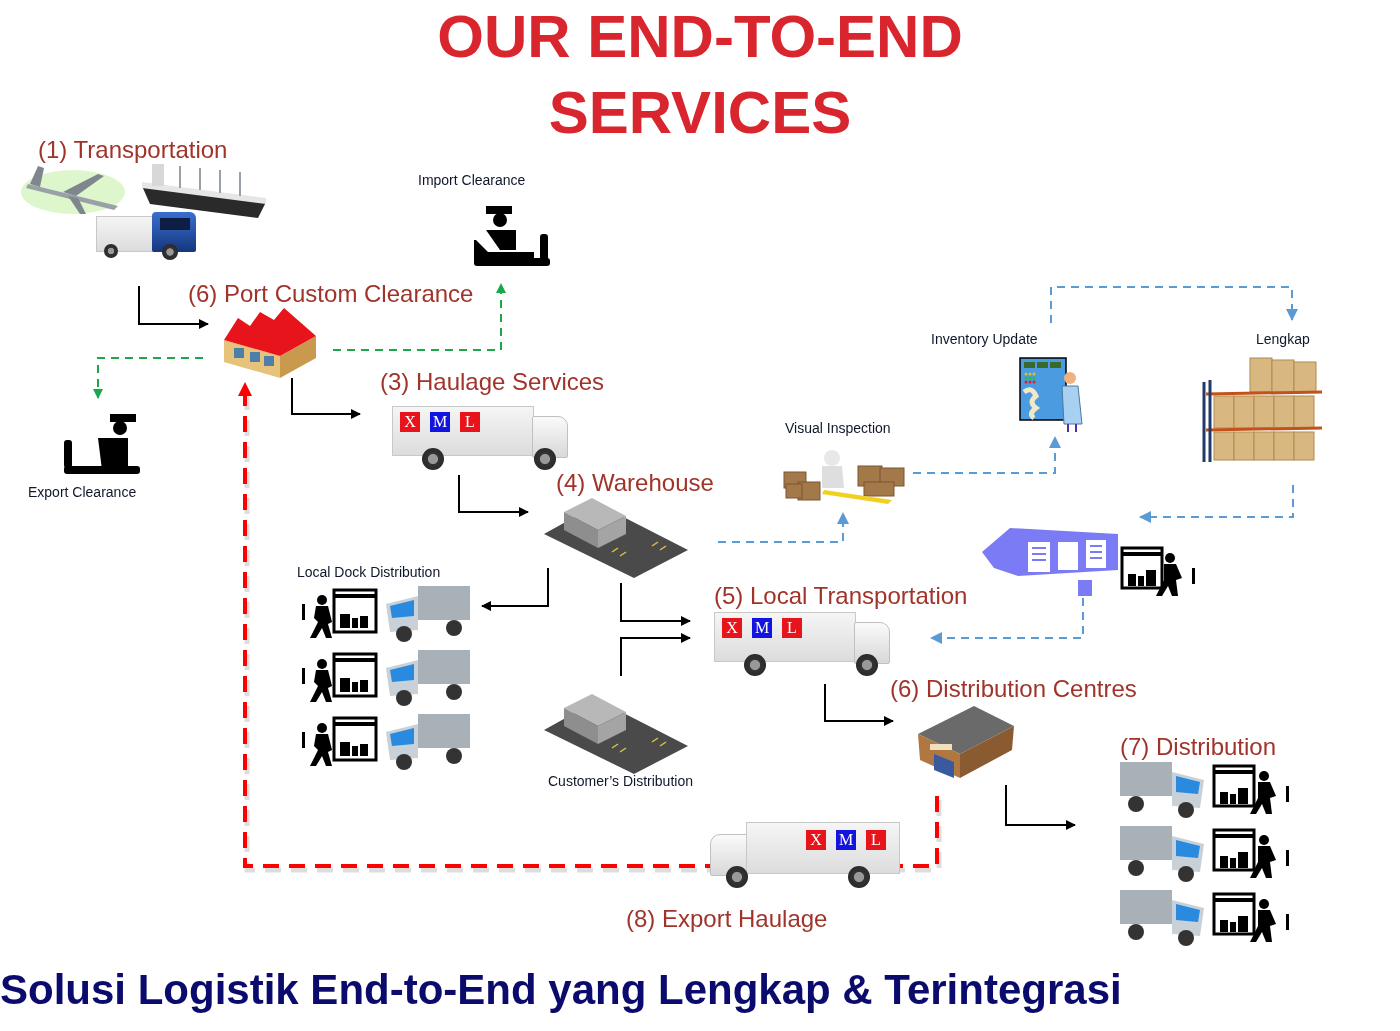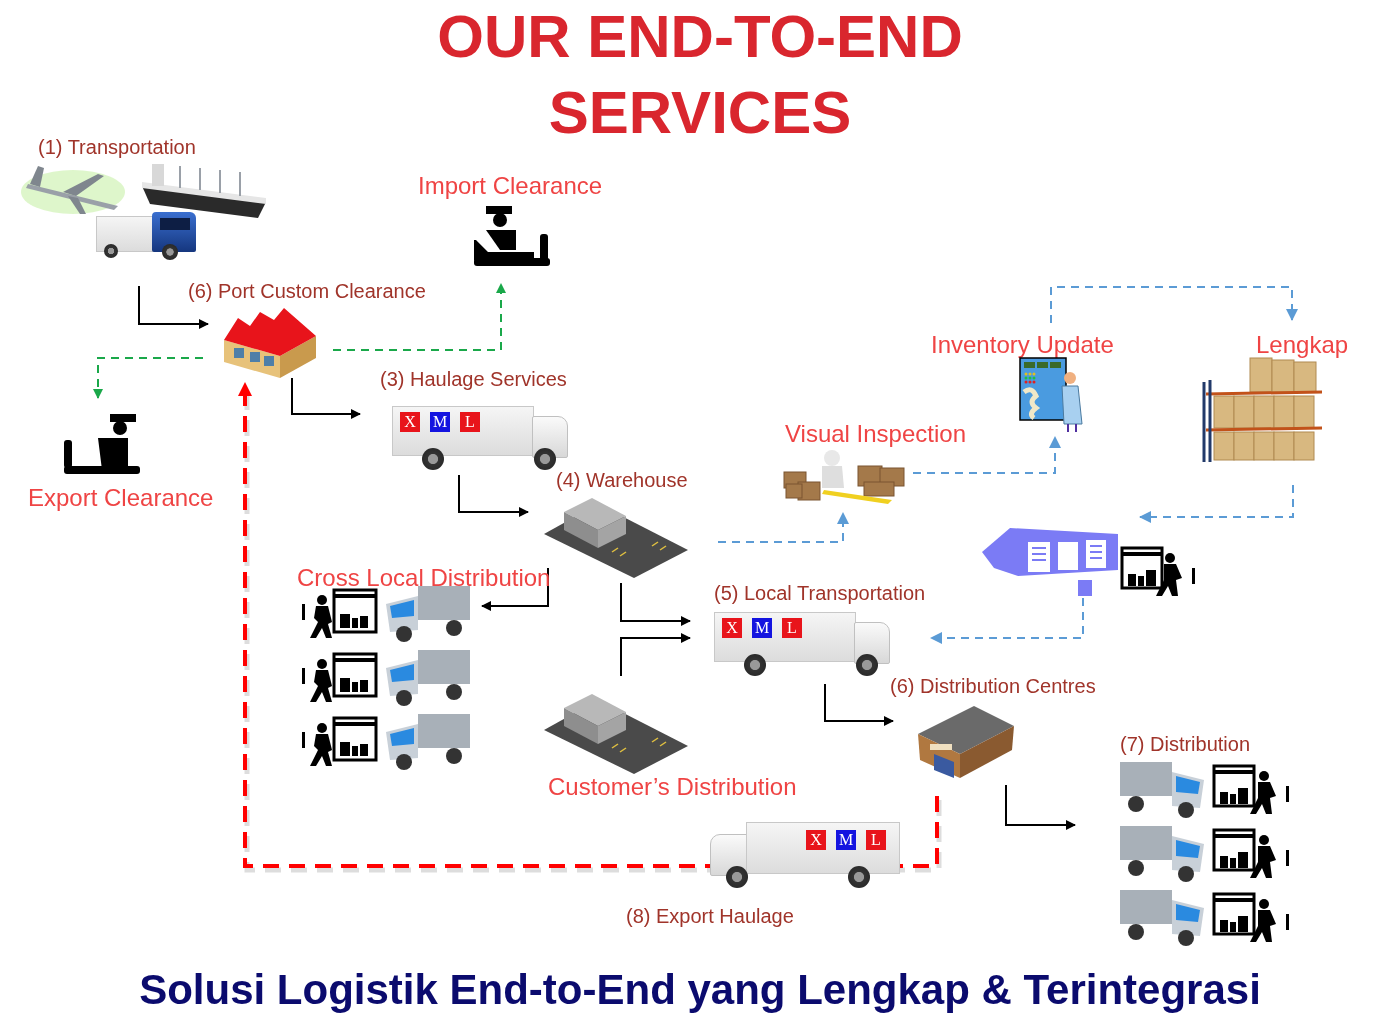--- a/index.html
+++ b/index.html
@@ -1,21 +1,21 @@
 <!DOCTYPE html>
 <html><head>
 <meta charset="utf-8">
 <style>
   html, body { margin:0; padding:0; background:#ffffff; }
   body { width:1400px; height:1031px; position:relative; overflow:hidden; font-family:"DejaVu Sans", sans-serif; }
   .abs { position:absolute; }
   .title { left:0; width:1400px; text-align:center; color:#d9262e; font-weight:bold; font-size:60px; line-height:70px; letter-spacing:0px; font-family:"Liberation Sans", sans-serif; }
-  .step { color:#a0342a; font-size:20px; white-space:nowrap; font-family:"Liberation Sans", sans-serif;text-align:center; }
-  .sub { color:#ef4444; font-size:24px; white-space:nowrap; font-family:"Liberation Sans", sans-serif; }
-  .footer { left:0; width:1400px; text-align:center; color:#0b0b6e; font-weight:bold; font-size:42px; font-family:"Liberation Sans", sans-serif; }
+  .step { color:#a0342a; font-size:24px; white-space:nowrap; font-family:"Liberation Sans", sans-serif;text-align:center; }
+  .sub { color:#0f172a; font-size:14px; white-space:nowrap; font-family:"Liberation Sans", sans-serif; }
+  .footer { left:0; width:1400px; text-align:left; color:#0b0b6e; font-weight:bold; font-size:42px; font-family:"Liberation Sans", sans-serif; }
   svg.links { position:absolute; left:0; top:0; }
   .badge { display:inline-block; width:20px; height:20px; color:#fff; font-family:"Liberation Serif", serif; font-size:16px; text-align:center; line-height:20px; margin-right:10px; }
   .truck-body { background:linear-gradient(#f5f5f5,#dcdcdc); border:1px solid #c8c8c8; }
   .wheel { width:22px; height:22px; border-radius:50%; background:radial-gradient(#999 30%, #333 35%, #222 100%); position:absolute; }
 </style>
 </head>
 <body>
 
 <div class="abs title" style="top:2px;">OUR END-TO-END</div>
 <div class="abs title" style="top:78px;">SERVICES</div>
@@ -260,21 +260,21 @@
         <rect x="8" y="28" width="8" height="12"></rect>
         <rect x="18" y="30" width="6" height="10"></rect>
         <rect x="26" y="24" width="10" height="16"></rect>
       </g>
     <circle cx="50" cy="12" r="5" fill="#000"></circle>
     <path d="M44,18 H56 L62,32 L56,34 L58,50 H52 L48,40 L42,50 H36 L44,34 z" fill="#000"></path>
     <rect x="72" y="22" width="3" height="16" fill="#000"></rect>
   </svg>
 </div>
 
-<div class="abs sub" style="left:297px; top:564px;">Cross Local Distribution</div>
+<div class="abs sub" style="left:297px; top:564px;">Local Dock Distribution</div>
 <div class="abs" style="left:300px; top:588px; width:180px; height:190px;">
   <div class="abs" style="left:0; top:0;">
     <svg width="80" height="52" viewBox="0 0 80 52">
         <rect x="2" y="16" width="3" height="16" fill="#000"></rect>
         <circle cx="22" cy="12" r="5" fill="#000"></circle>
         <path d="M16,18 H28 L32,34 L28,36 L32,50 H26 L22,40 L16,50 H10 L18,34 L14,30 z" fill="#000"></path>
         <rect x="34" y="2" width="42" height="42" fill="none" stroke="#000" stroke-width="3"></rect>
         <rect x="34" y="6" width="42" height="4" fill="#000"></rect>
         <g fill="#000">
           <rect x="40" y="26" width="10" height="14"></rect>

